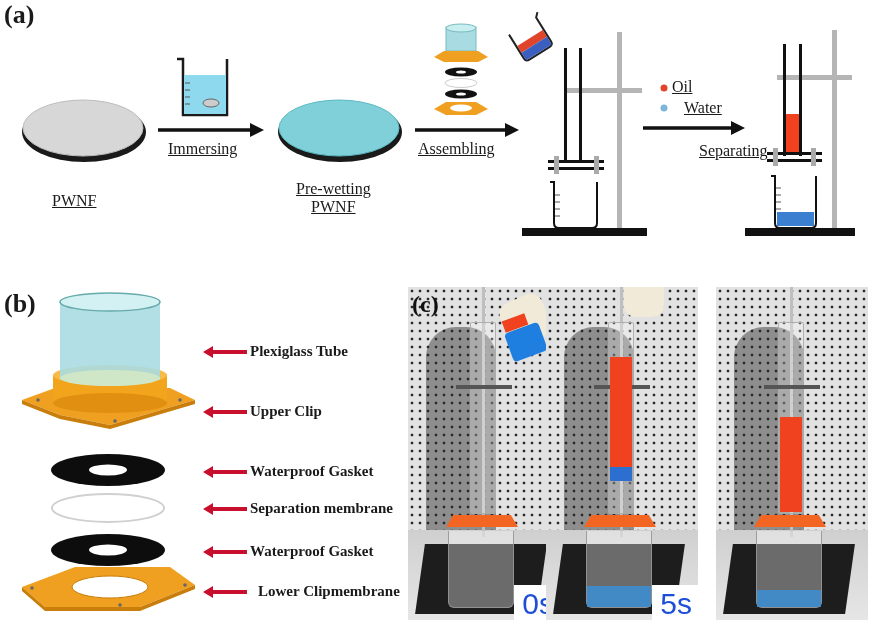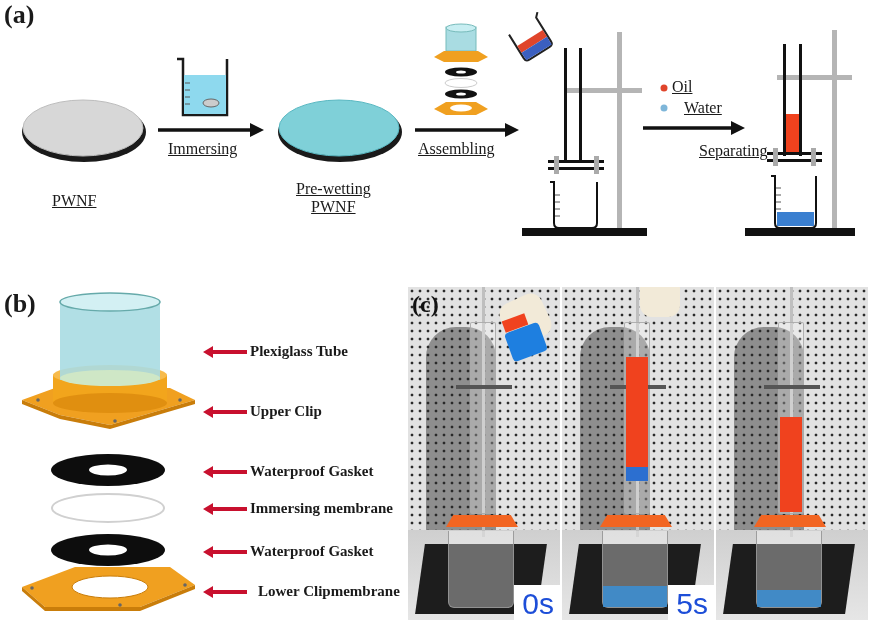--- a/index.html
+++ b/index.html
@@ -193,21 +193,21 @@
 <div class="blabel" style="top:403px;">Upper Clip</div>
 
 <svg class="red-arrow" style="top:466px;">
     <polygon points="0,6 10,0 10,4 44,4 44,8 10,8 10,12" fill="#c8102e"></polygon>
   </svg>
 <div class="blabel" style="top:463px;">Waterproof Gasket</div>
 
 <svg class="red-arrow" style="top:503px;">
     <polygon points="0,6 10,0 10,4 44,4 44,8 10,8 10,12" fill="#c8102e"></polygon>
   </svg>
-<div class="blabel" style="top:500px;">Immersing membrane</div>
+<div class="blabel" style="top:500px;">Separation membrane</div>
 
 <svg class="red-arrow" style="top:546px;">
     <polygon points="0,6 10,0 10,4 44,4 44,8 10,8 10,12" fill="#c8102e"></polygon>
   </svg>
 <div class="blabel" style="top:543px;">Waterproof Gasket</div>
 
 <svg class="red-arrow" style="top:586px;">
     <polygon points="0,6 10,0 10,4 44,4 44,8 10,8 10,12" fill="#c8102e"></polygon>
   </svg>
 <div class="blabel" style="top:583px;margin-left:8px;">Lower Clipmembrane</div>
@@ -222,21 +222,21 @@
     <div class="clamp"></div>
   <div class="abs" style="left:95px;top:10px;width:45px;height:45px;background:#f2ead8;border-radius:12px;transform:rotate(-25deg);"></div>
   <div class="abs" style="left:100px;top:40px;width:36px;height:30px;background:#1e7fe0;transform:rotate(-20deg);border-radius:4px;"></div>
   <div class="abs" style="left:95px;top:30px;width:24px;height:12px;background:#f0421e;transform:rotate(-20deg);"></div>
   <div class="clip"></div>
     <div class="beaker"></div>
   <div class="c-label">(c)</div>
   <div class="time-box">0s</div>
 </div>
 
-<div class="photo" style="left:562px;">
+<div class="photo" style="left:546px;">
   <div class="dots"></div>
     <div class="shadow"></div>
     <div class="table"></div>
     <div class="plate"></div>
   <div class="rod"></div>
     <div class="tube"></div>
     <div class="clamp"></div>
   <div class="abs" style="left:78px;top:-10px;width:40px;height:40px;background:#f2ead8;border-radius:12px;"></div>
   <div class="oil" style="left:64px;top:70px;width:22px;height:110px;position:absolute;"></div>
   <div class="abs" style="left:64px;top:180px;width:22px;height:14px;background:#2c6fd0;"></div>

